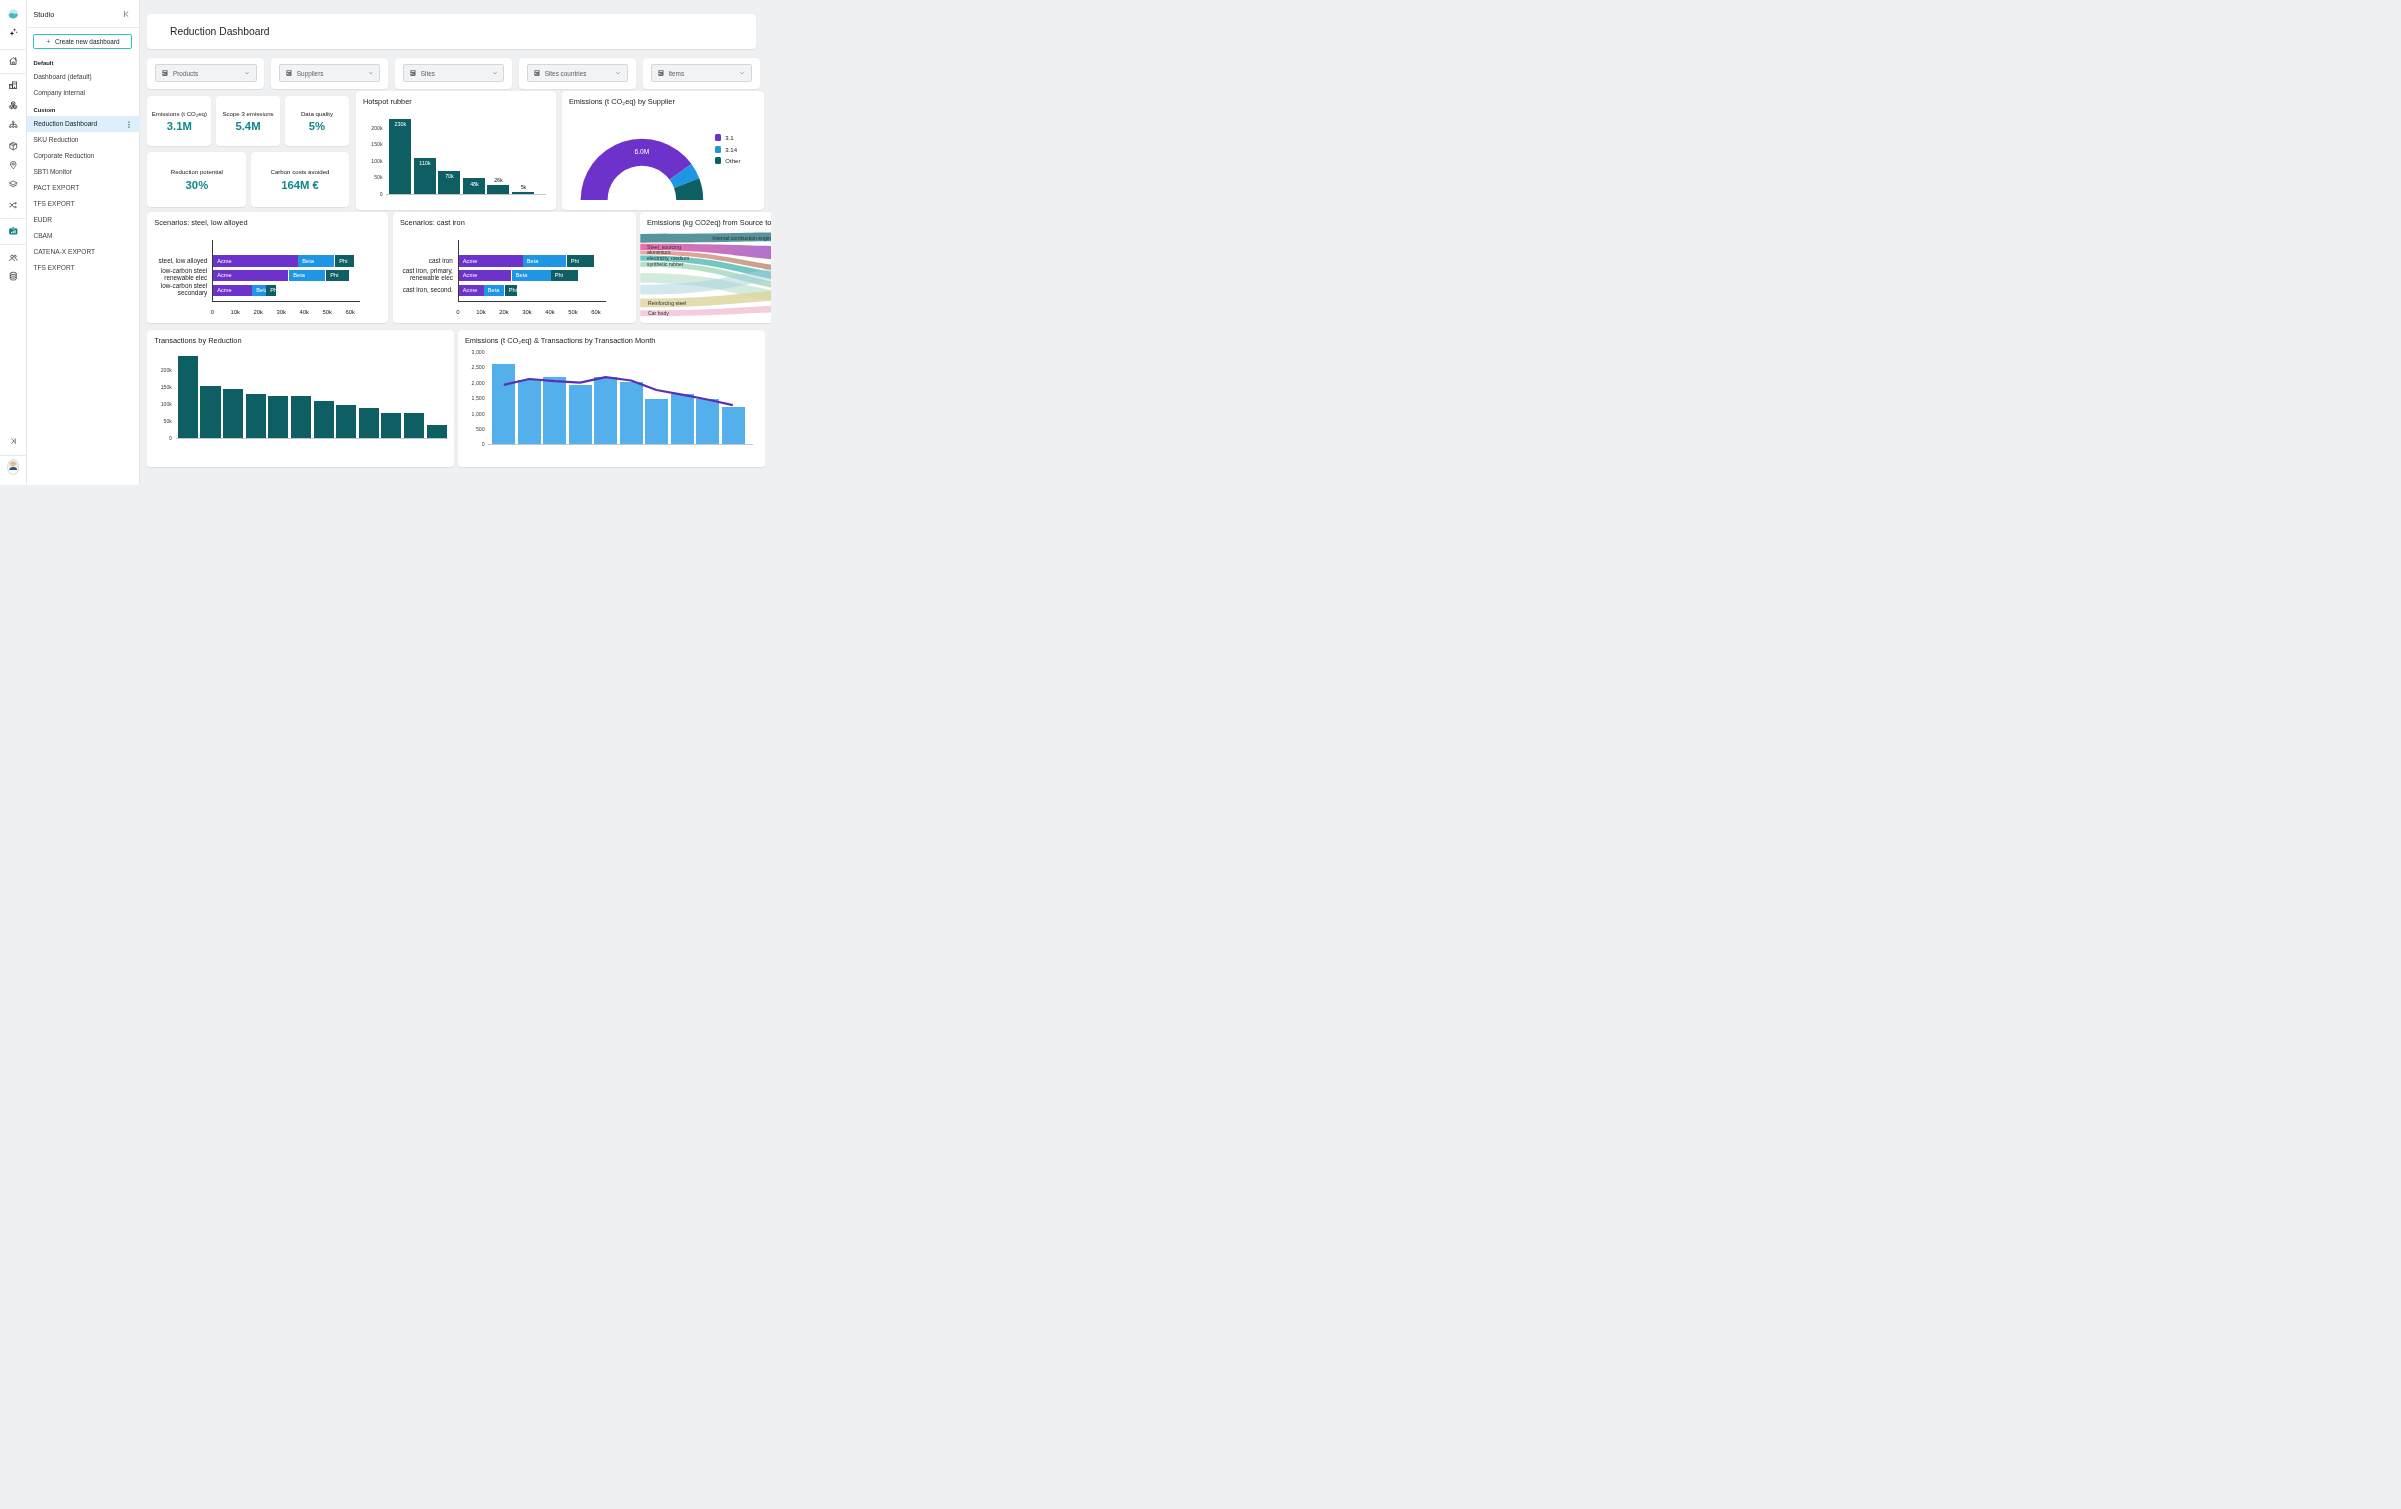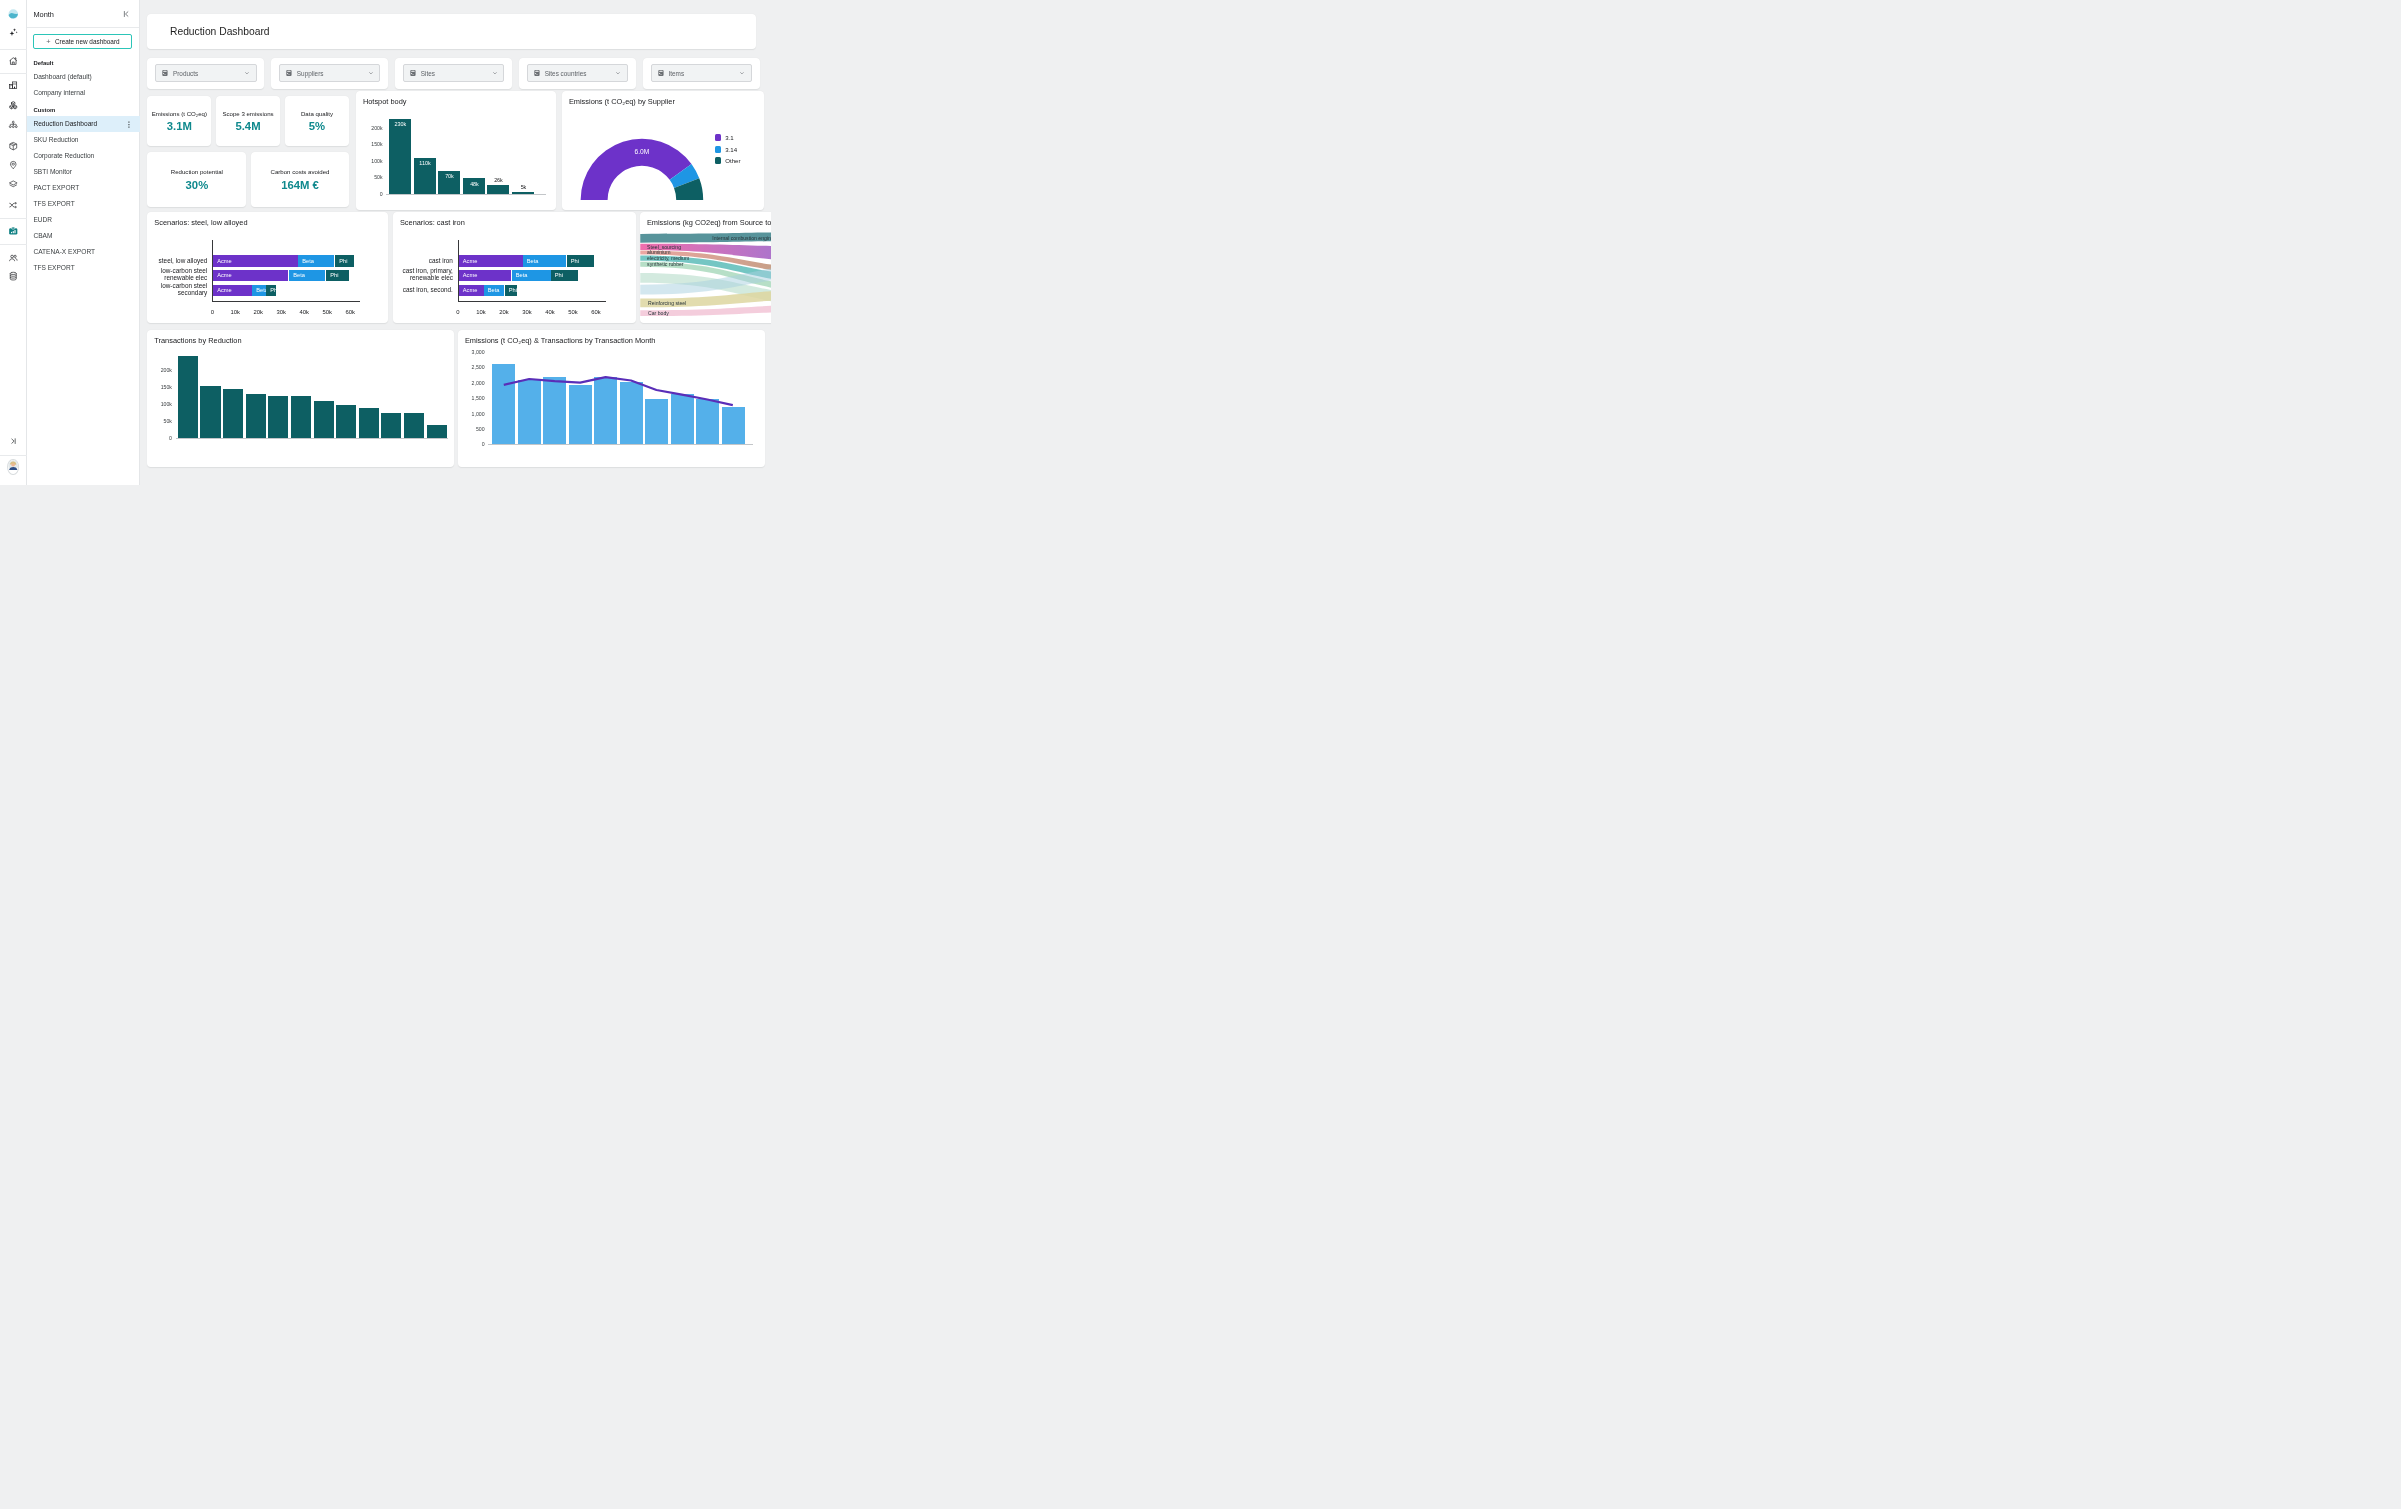--- a/index.html
+++ b/index.html
@@ -193,21 +193,21 @@
             <path d="M6,15 C5,7.5 11,3.5 17,4.5 C23.5,5.6 26.5,10 25,16.5 C22,10.5 12,10 6,15 Z" fill="#d8c083"></path>
             <circle cx="15.6" cy="14" r="6" fill="#ecb795"></circle>
             <path d="M8,13 C8.5,8.5 13,7 17,8 C21,9 23,11 22.5,15 C19.5,9.5 12,10.5 8,13 Z" fill="#d8c083"></path>
             <path d="M3,31 C5,23.5 11,21.5 16,21.5 C21,21.5 27,23.5 29,31 Z" fill="#2e4f86"></path>
           </svg></div>
     </div>
   </div>
 
   <div class="sidebar">
     <div class="sb-header">
-      <div class="sb-title">Month</div>
+      <div class="sb-title">Studio</div>
       <div class="collapse-btn">
         <svg viewBox="0 0 24 24" fill="none" stroke="#5f6368" stroke-width="1.8">
             <path d="M7.5,5.5 V18.5"></path>
             <path d="M16,6.5 L10,12 L16,17.5"></path>
           </svg>
       </div>
     </div>
     <button class="create-btn">
       <span class="create-plus">+</span>
       <span>Create new dashboard</span>
@@ -349,21 +349,21 @@
     <div class="card kpi" style="left:8.4px; top:152px; width:99px; height:55px">
       <div class="kpi-label">Reduction potential</div>
       <div class="kpi-value">30%</div>
     </div>
     <div class="card kpi" style="left:112px; top:152px; width:98px; height:55px">
       <div class="kpi-label">Carbon costs avoided</div>
       <div class="kpi-value">164M €</div>
     </div>
 
     <div class="card" style="left:217px; top:91px; width:200px; height:119px">
-      <div class="card-title">Hotspot body</div>
+      <div class="card-title">Hotspot rubber</div>
       <div class="plot" id="hotspot-plot" style="left:6.9px; top:23.6px; width:186px; height:87px">
           <div style="position: absolute; left: 23.6px; top: 0px; width: 160px; height: 79px;">
             <div class="vbar" style="left: 2.9px; width: 22px; height: 75px; background: rgb(13, 95, 99);">
               <div class="vbar-label" style="top: 2.9px; color: rgb(255, 255, 255);">230k</div>
             </div>
             <div class="vbar" style="left: 27.5px; width: 22px; height: 36px; background: rgb(13, 95, 99);">
               <div class="vbar-label" style="top: 2.9px; color: rgb(255, 255, 255);">110k</div>
             </div>
             <div class="vbar" style="left: 52px; width: 22px; height: 23px; background: rgb(13, 95, 99);">
               <div class="vbar-label" style="top: 2.9px; color: rgb(255, 255, 255);">70k</div>

